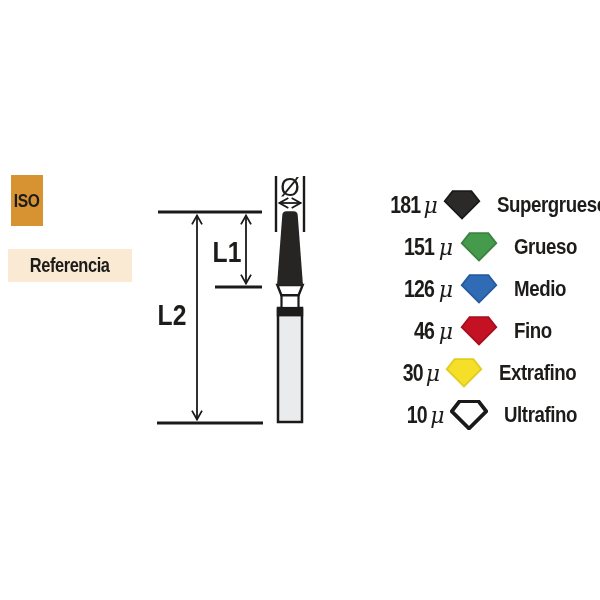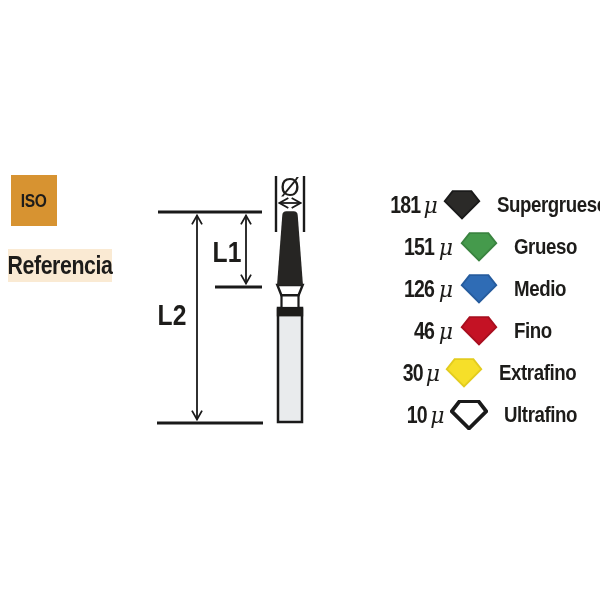--- a/index.html
+++ b/index.html
@@ -4,22 +4,22 @@
 <style>
   html,body{margin:0;padding:0;background:#fff;}
   #canvas{
     position:relative;width:600px;height:600px;background:#fff;overflow:hidden;
     font-family:"Liberation Sans",sans-serif;color:#1d1c1a;
   }
   .badge{
     position:absolute;display:flex;align-items:center;justify-content:center;
     font-weight:bold;color:#1d1c1a;
   }
-  .badge-iso{left:11px;top:175px;width:46px;height:51px;font-size:19px;}
-  .badge-ref{left:8px;top:249px;width:104px;height:33px;font-size:26px;}
+  .badge-iso{left:11px;top:175px;width:32px;height:51px;font-size:19px;}
+  .badge-ref{left:8px;top:249px;width:124px;height:33px;font-size:20px;}
   .condensed{display:inline-block;transform:scaleX(0.82);transform-origin:center center;letter-spacing:-0.5px;white-space:nowrap;}
   #drawing{position:absolute;left:140px;top:165px;}
   #legend{position:absolute;left:385px;top:184px;width:205px;}
   .legend-row{display:flex;align-items:center;height:42px;}
   .grit-value{
     display:inline-block;width:49px;text-align:right;font-weight:bold;font-size:23px;
     transform:scaleX(0.85);transform-origin:right center;letter-spacing:-1px;
   }
   .mu{
     display:inline-block;width:18px;margin-left:3px;text-align:center;

